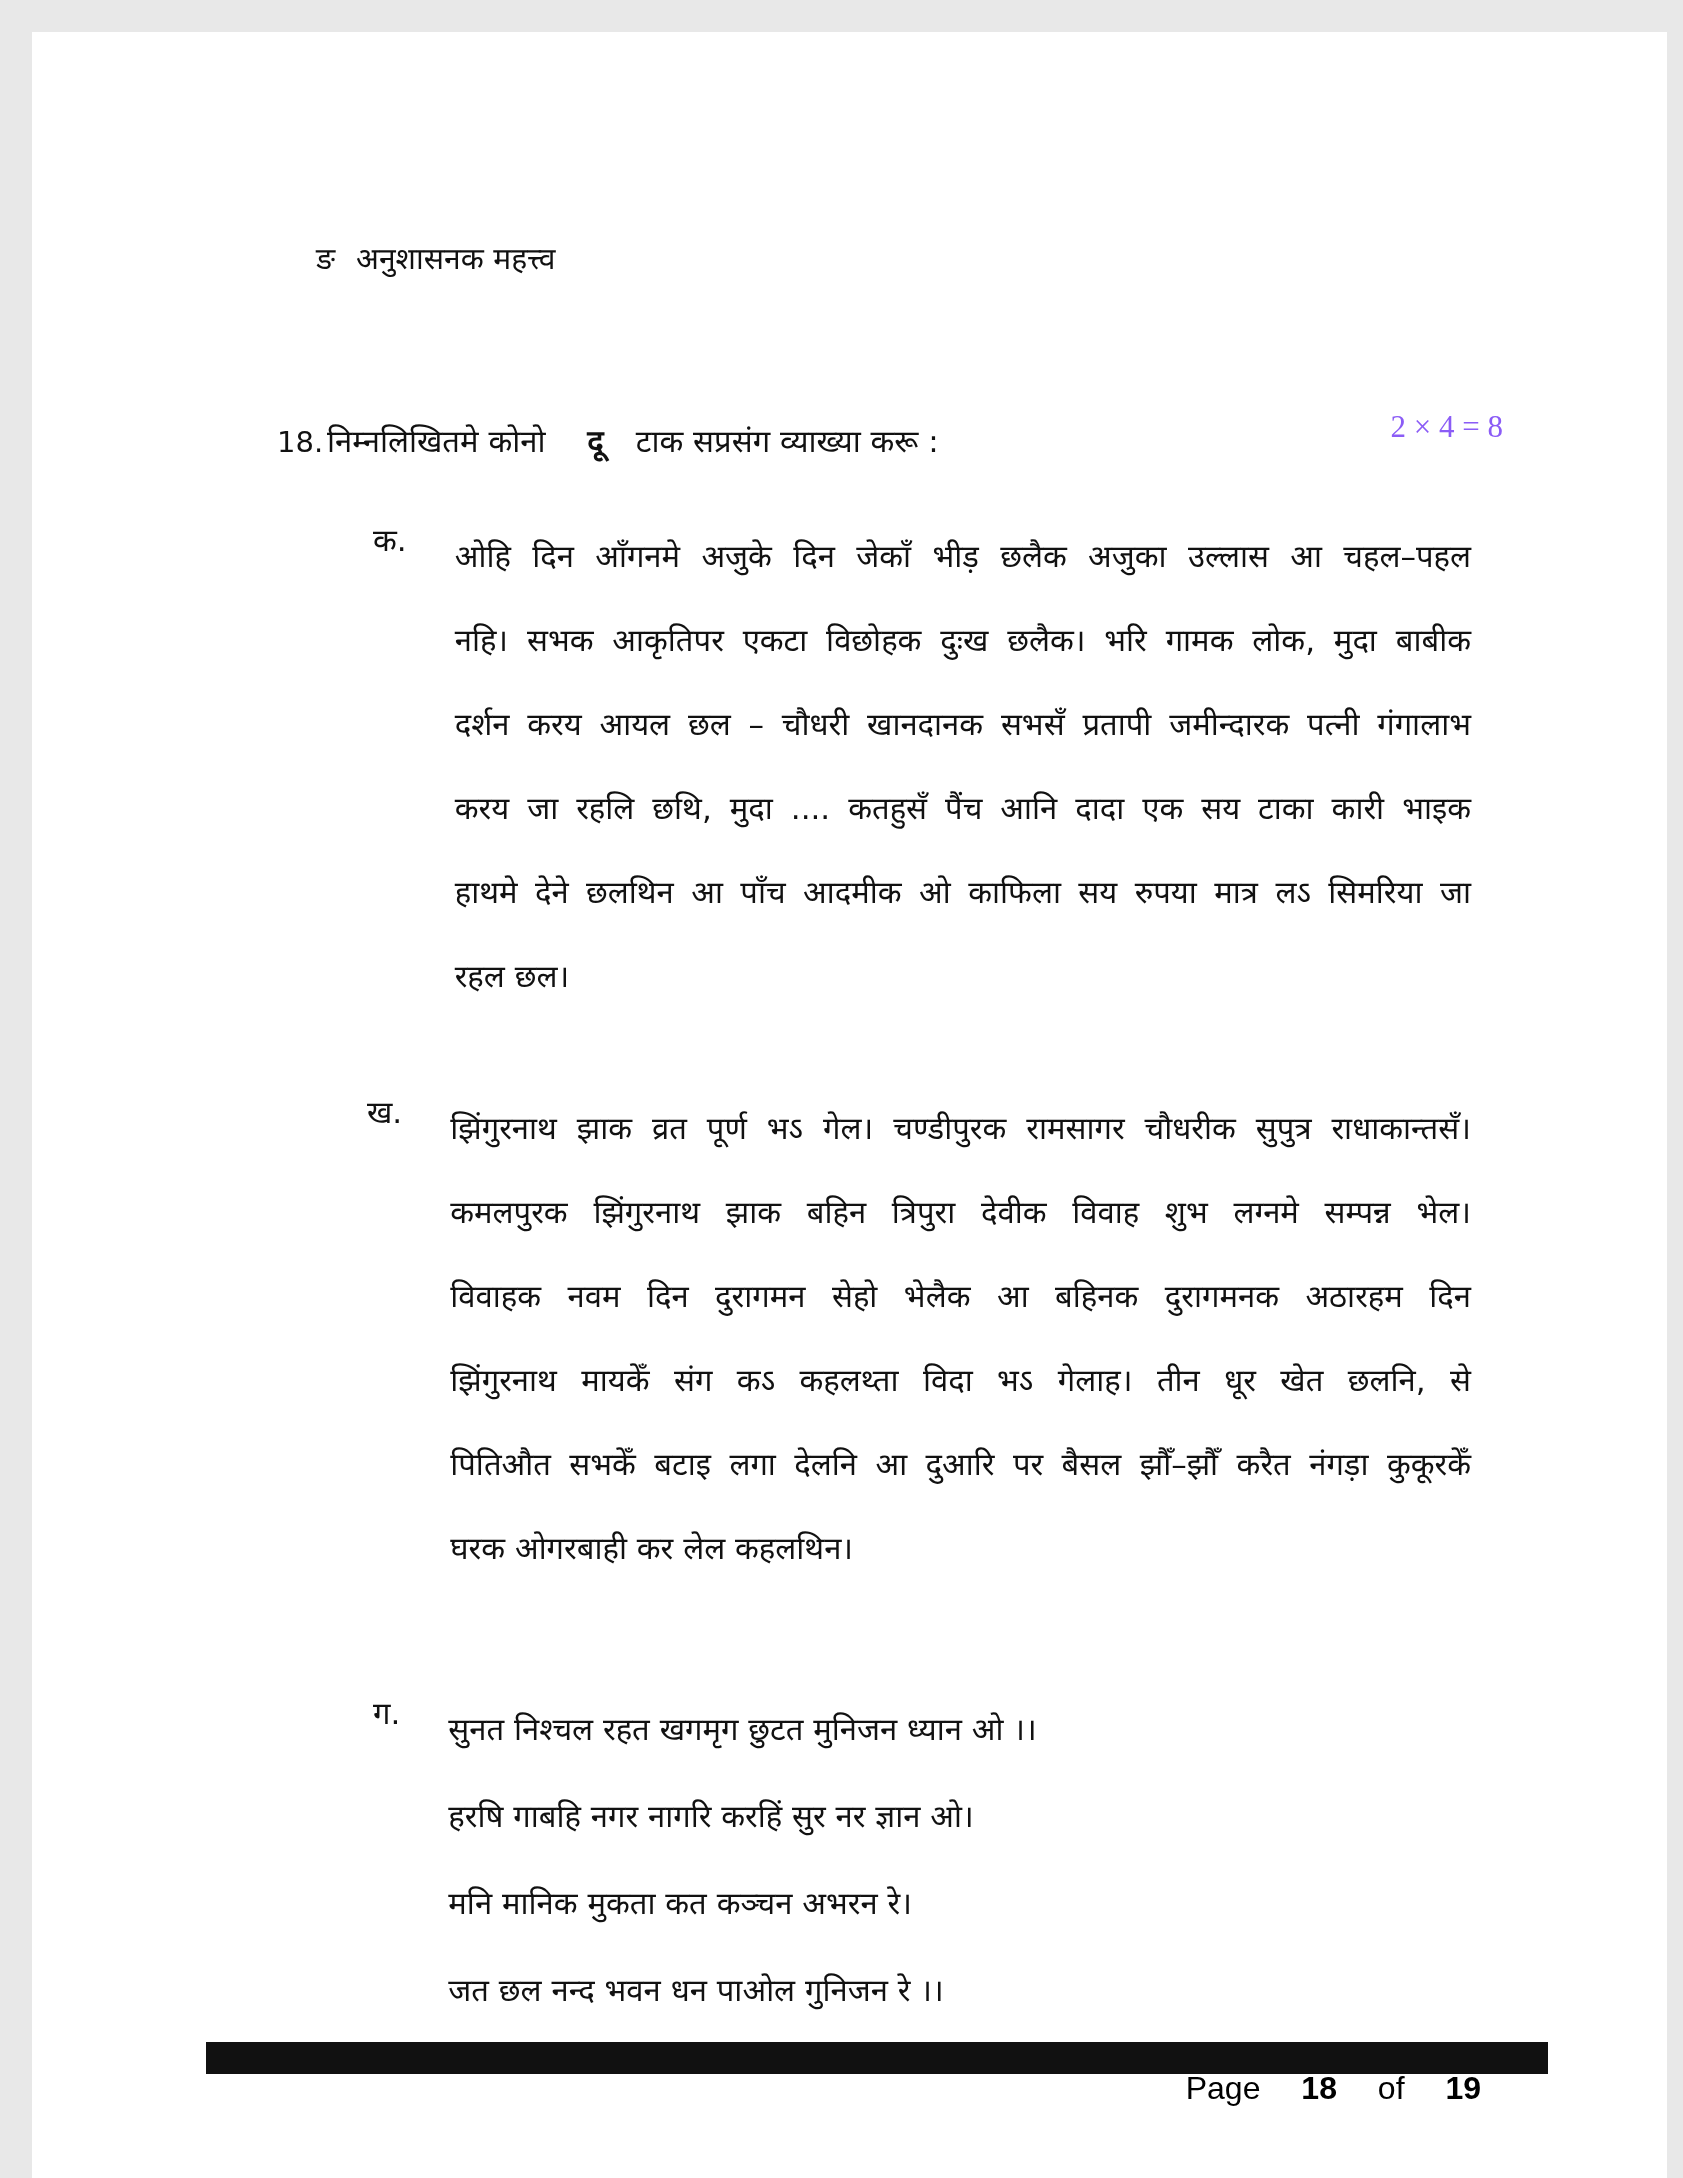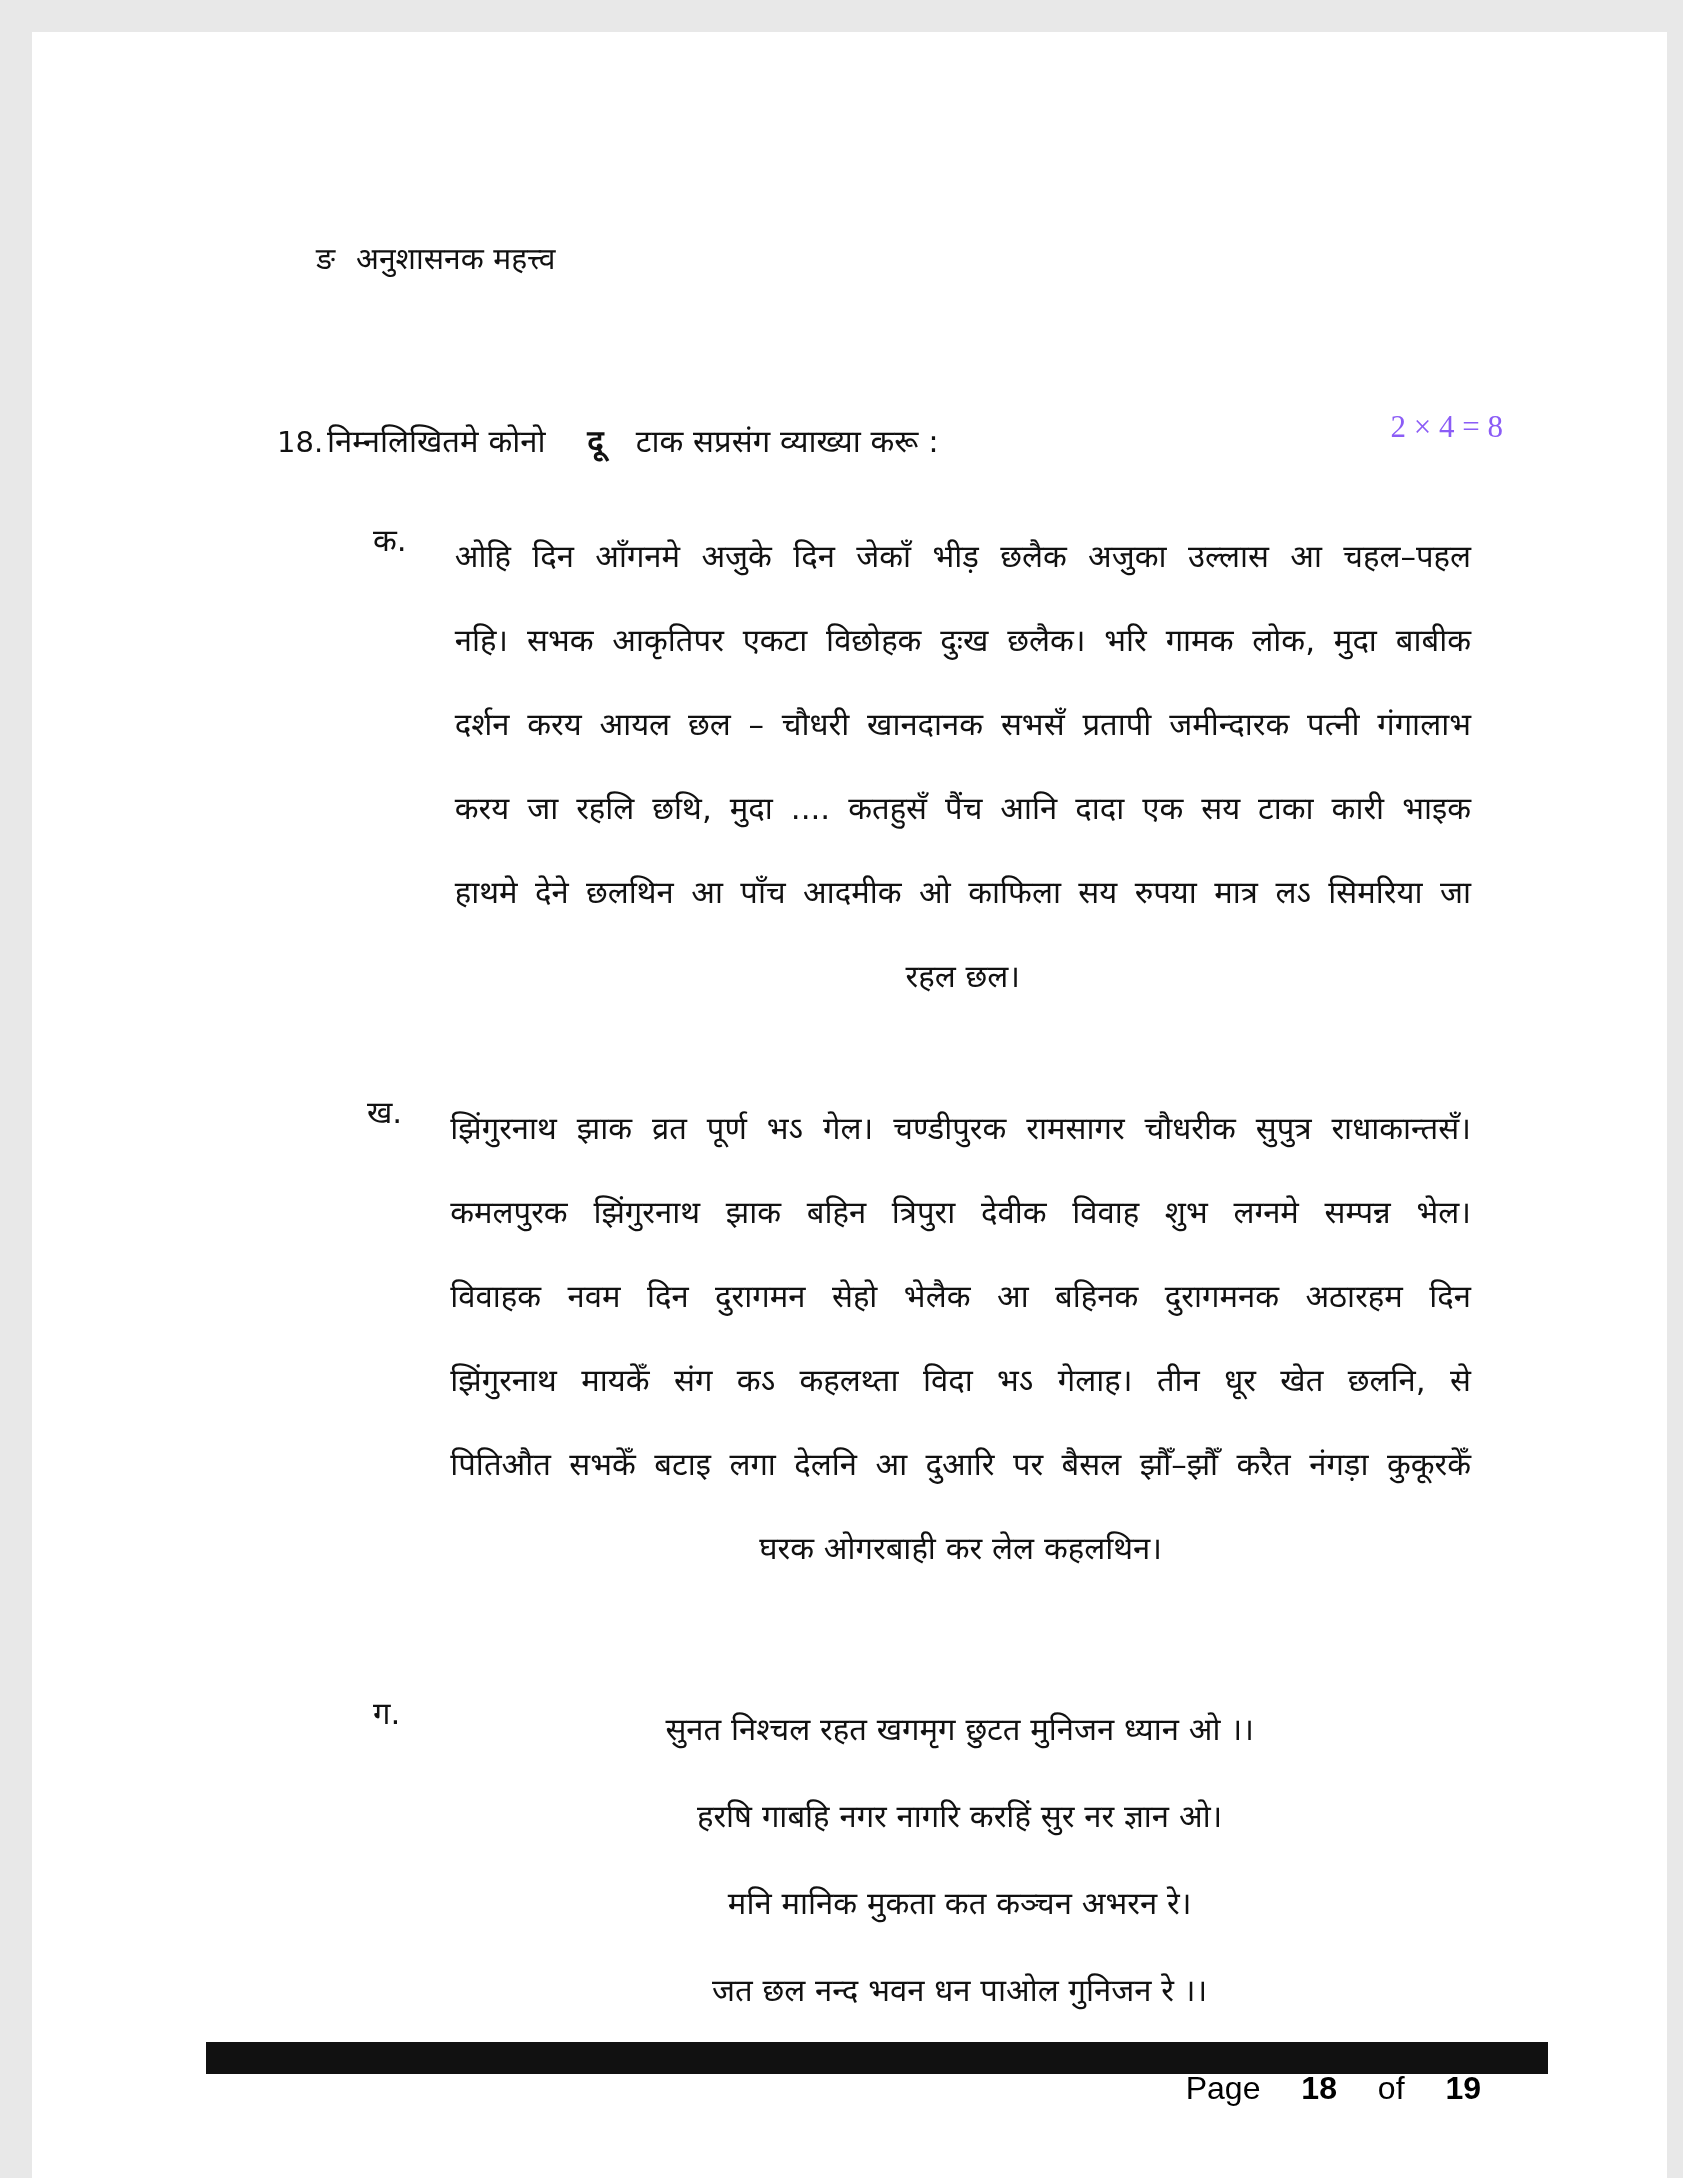--- a/index.html
+++ b/index.html
@@ -59,21 +59,21 @@
     height: 84px;
   }
   .part-lines { flex: 1 1 auto; min-width: 0; }
   .pline {
     font-size: 31px;
     height: 84px;
     line-height: 84px;
     white-space: normal;
   }
   .pline.just { text-align: justify; text-align-last: justify; }
-  .pline.left { text-align: center; }
+  .pline.left { text-align: left; }
 
   #part-k  { top: 434px;  left: 309px; width: 1178px; }
   #part-kh { top: 1006px; left: 303px; width: 1184px; }
   #part-g  { top: 1606px; left: 309px; width: 1178px; }
   #part-g .pline, #part-g .part-label { height: 87px; line-height: 87px; }
   #part-g .part-lines { flex-basis: auto; }
 
   
   .footer-rule {
     position: absolute;

